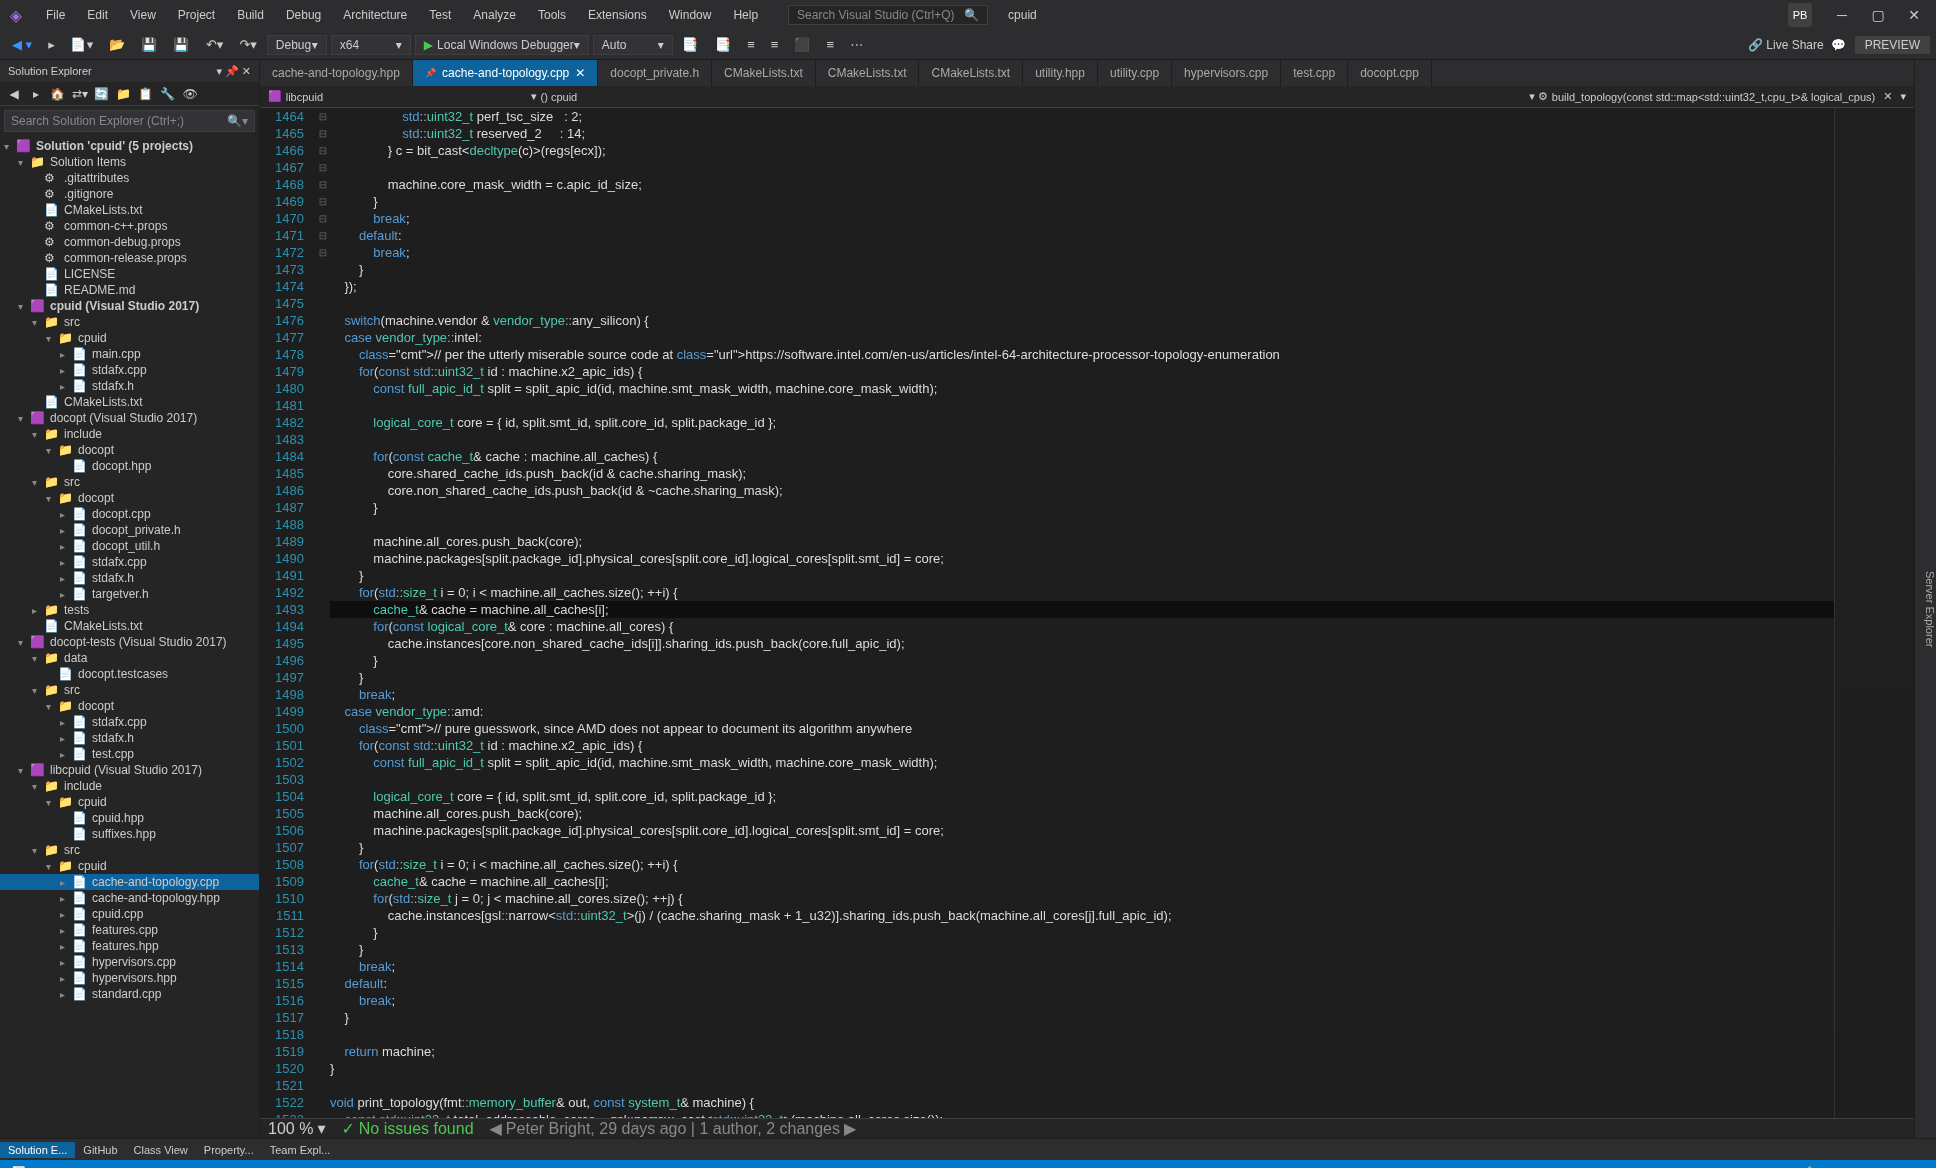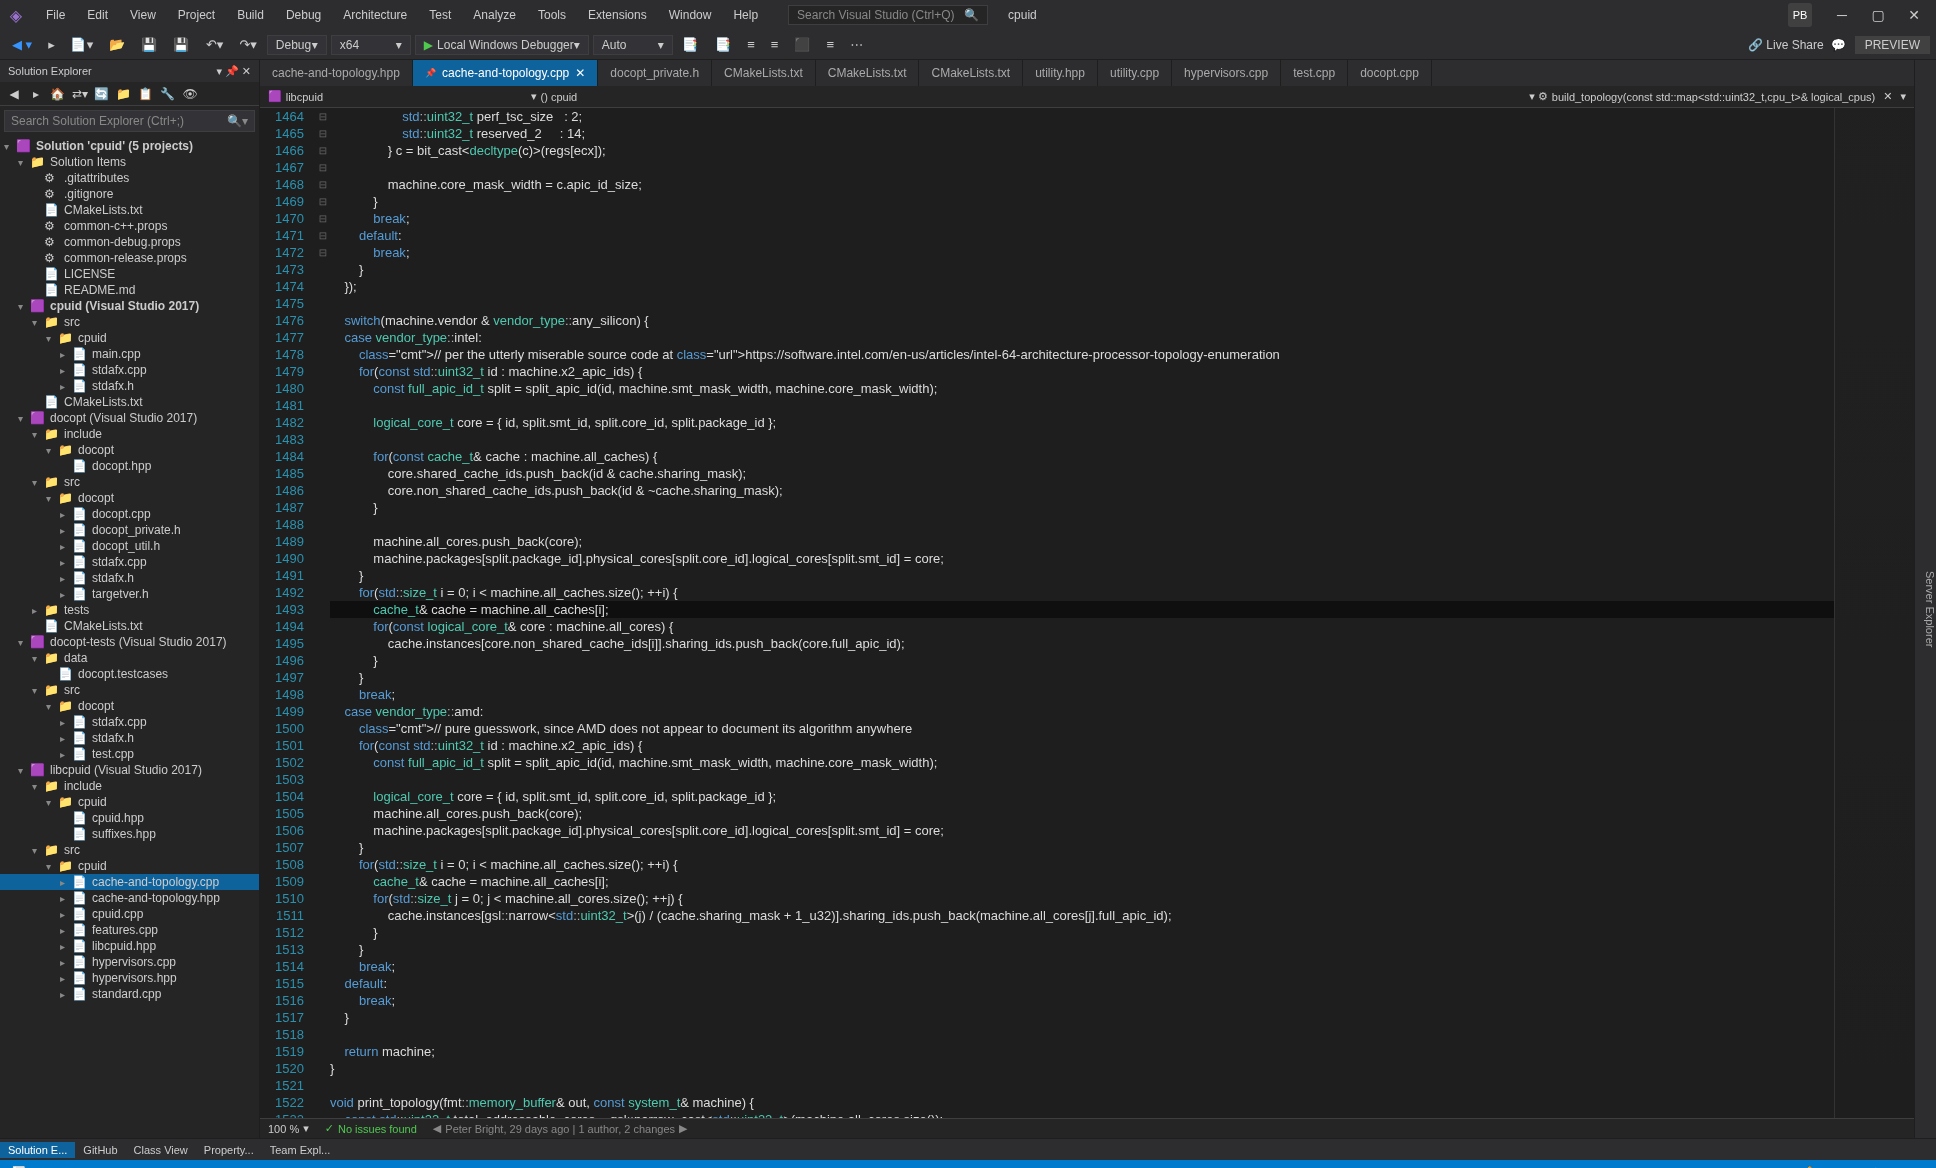--- a/index.html
+++ b/index.html
@@ -58,21 +58,21 @@
 
 .minimap { width: 80px; background: #1e1e1e; border-left: 1px solid #333; }
 .minimap-content { width: 100%; height: 100%; background: linear-gradient(#222 0%, #1e1e1e 100%); opacity: 0.6; }
 
 .right-rail { width: 22px; background: #2d2d30; border-left: 1px solid #1e1e1e; display: flex; flex-direction: column; align-items: center; padding-top: 20px; gap: 20px; writing-mode: vertical-rl; font-size: 11px; color: #aaa; }
 
 .bottom-tabs { height: 22px; background: #2d2d30; border-top: 1px solid #1e1e1e; display: flex; align-items: center; font-size: 11px; }
 .bottom-tab { padding: 2px 8px; cursor: pointer; }
 .bottom-tab.active { background: #0e639c; color: #fff; }
 
-.editor-status { height: 20px; background: #252526; border-top: 1px solid #3e3e40; display: flex; align-items: center; padding: 0 8px; font-size: 11px; gap: 16px; }
+.editor-status { height: 20px; background: #252526; border-top: 1px solid #3e3e40; display: flex; align-items: center; padding: 0 8px; font-size: 16px; gap: 16px; }
 .status-item { display: flex; align-items: center; gap: 4px; }
 .status-ok { color: #4ec94e; }
 
 .statusbar { height: 24px; background: #007acc; color: #fff; display: flex; align-items: center; padding: 0 12px; font-size: 11px; gap: 20px; }
 .statusbar .right { margin-left: auto; display: flex; gap: 20px; }
 
 ::-webkit-scrollbar { width: 14px; }
 ::-webkit-scrollbar-track { background: #1e1e1e; }
 ::-webkit-scrollbar-thumb { background: #424242; }
 </style>
@@ -467,21 +467,21 @@
         <div class="tree-item">
           <span class="tree-indent" style="width:56px"></span>
           <span class="tree-expander">▸</span>
           <span class="tree-icon">📄</span>
           <span class="tree-label">features.cpp</span>
         </div>
         <div class="tree-item">
           <span class="tree-indent" style="width:56px"></span>
           <span class="tree-expander">▸</span>
           <span class="tree-icon">📄</span>
-          <span class="tree-label">libcpuid.hpp</span>
+          <span class="tree-label">features.hpp</span>
         </div>
         <div class="tree-item">
           <span class="tree-indent" style="width:56px"></span>
           <span class="tree-expander">▸</span>
           <span class="tree-icon">📄</span>
           <span class="tree-label">hypervisors.cpp</span>
         </div>
         <div class="tree-item">
           <span class="tree-indent" style="width:56px"></span>
           <span class="tree-expander">▸</span>

